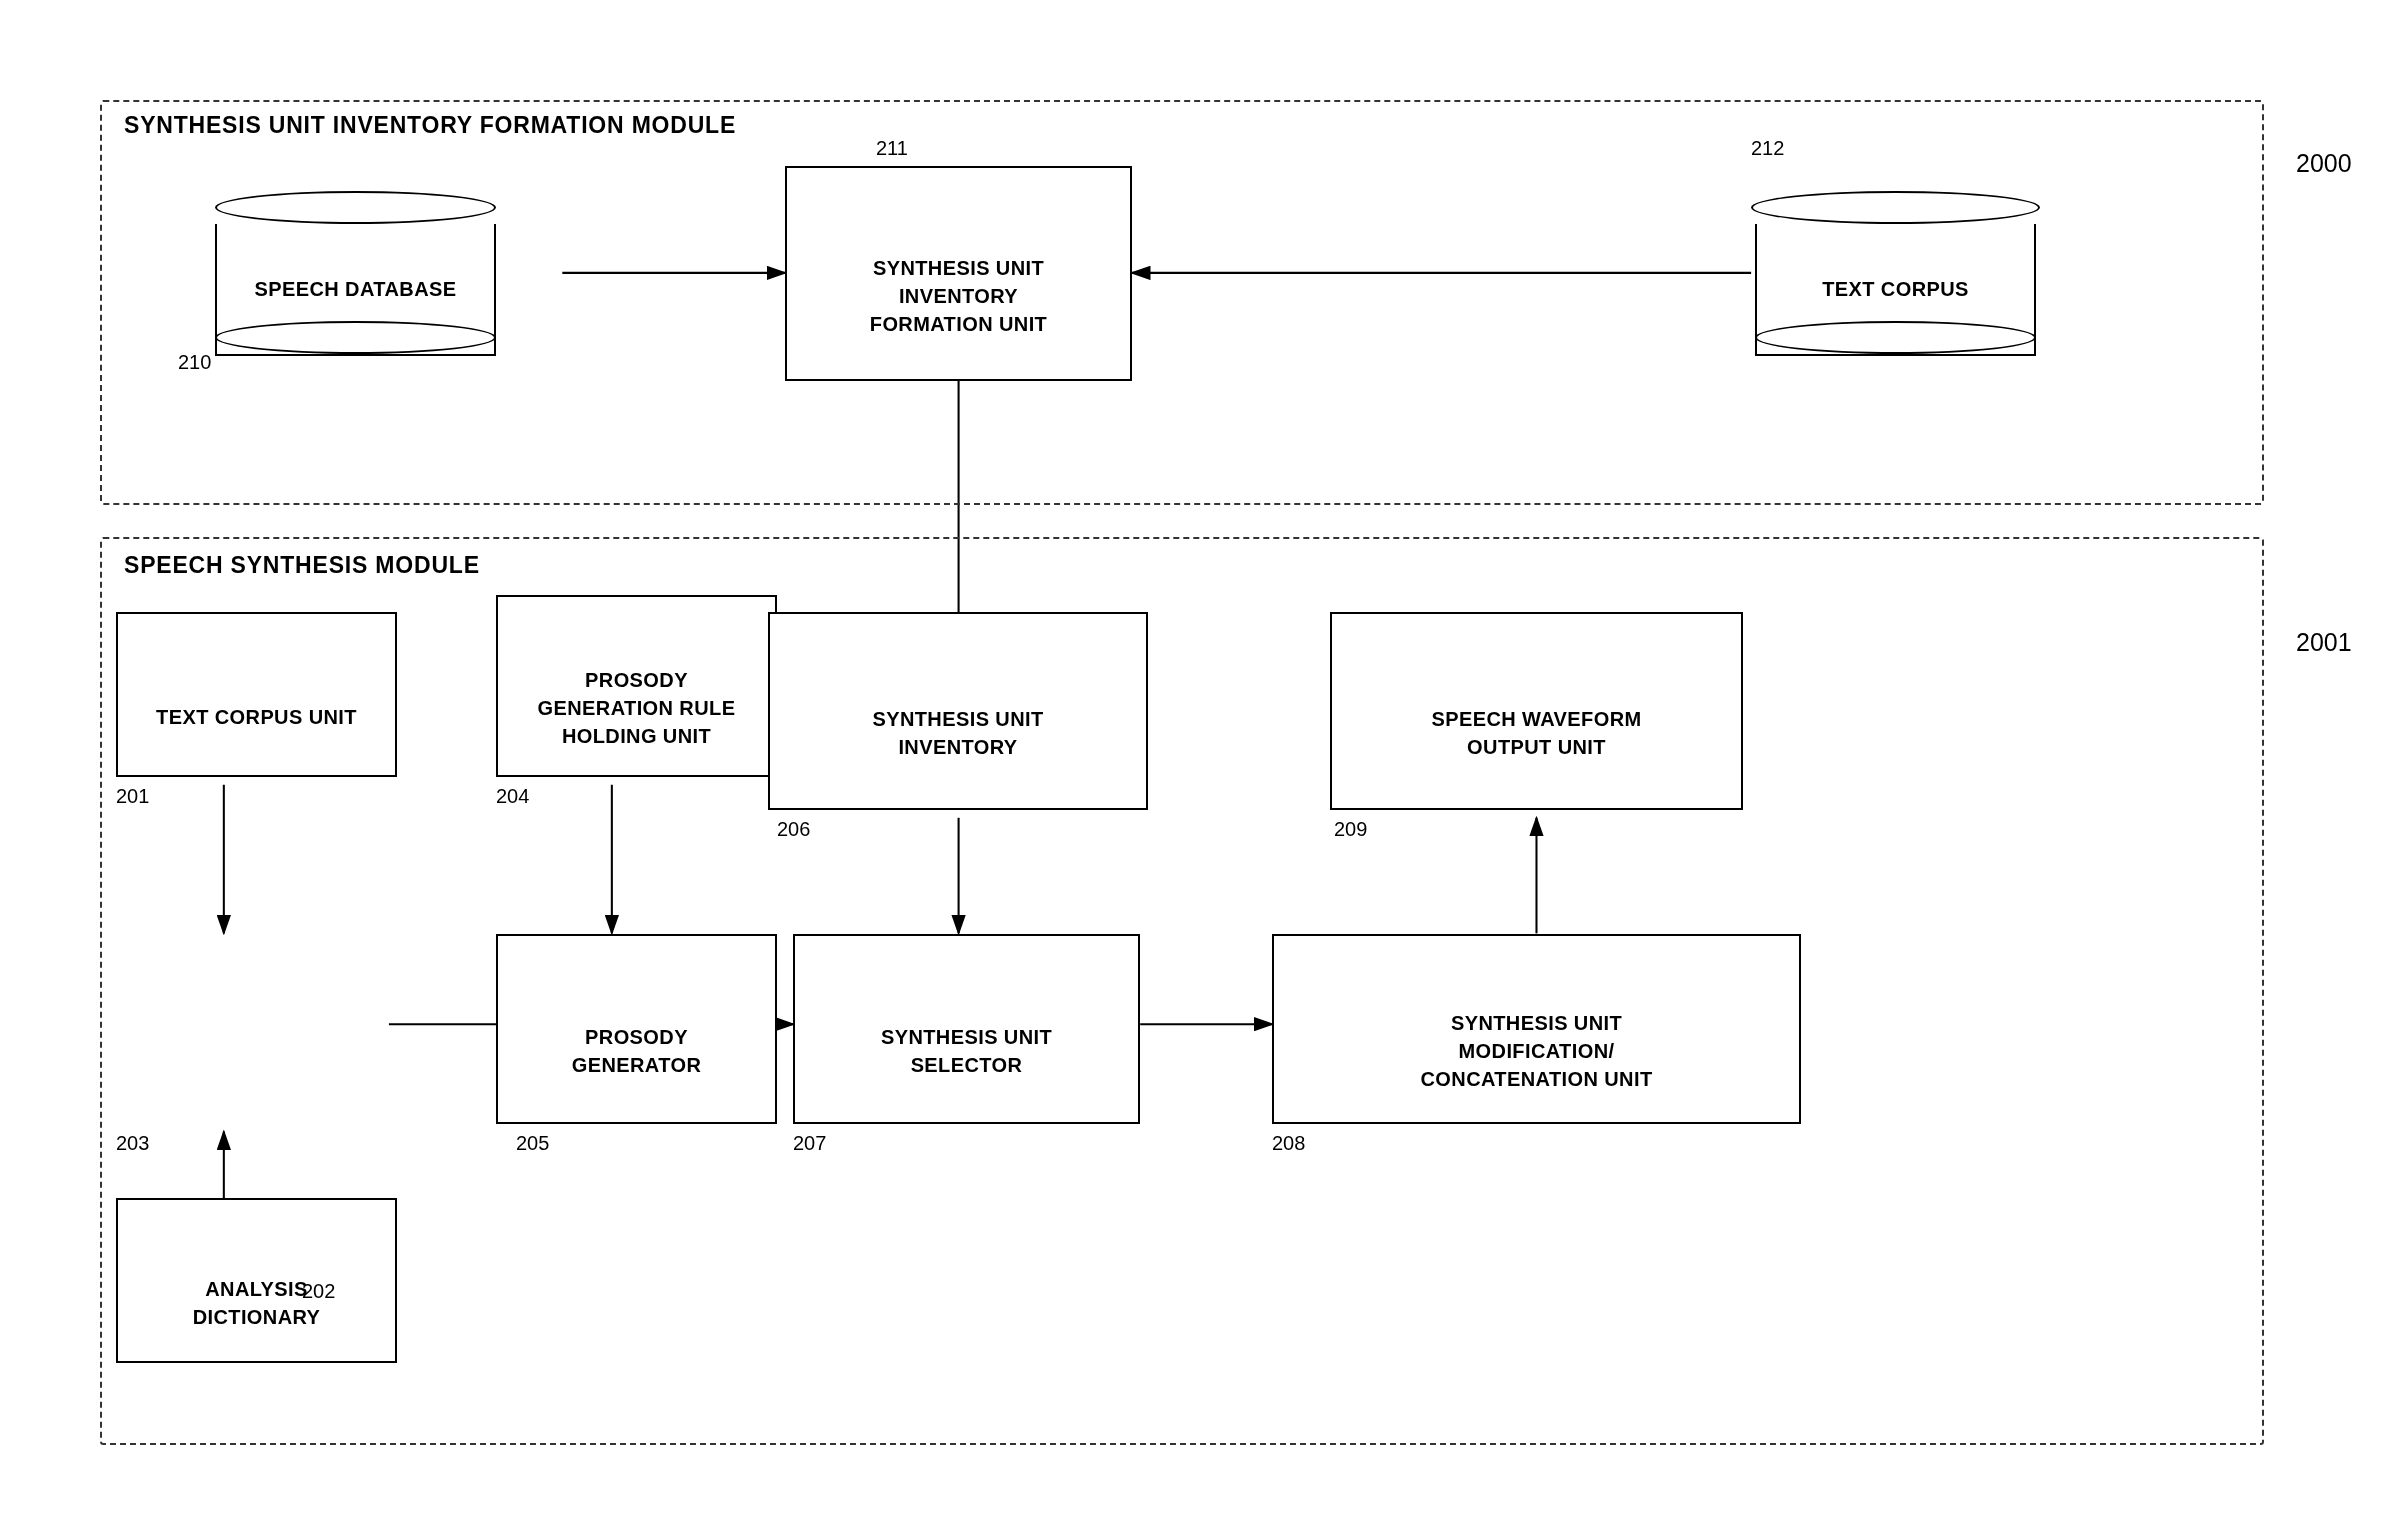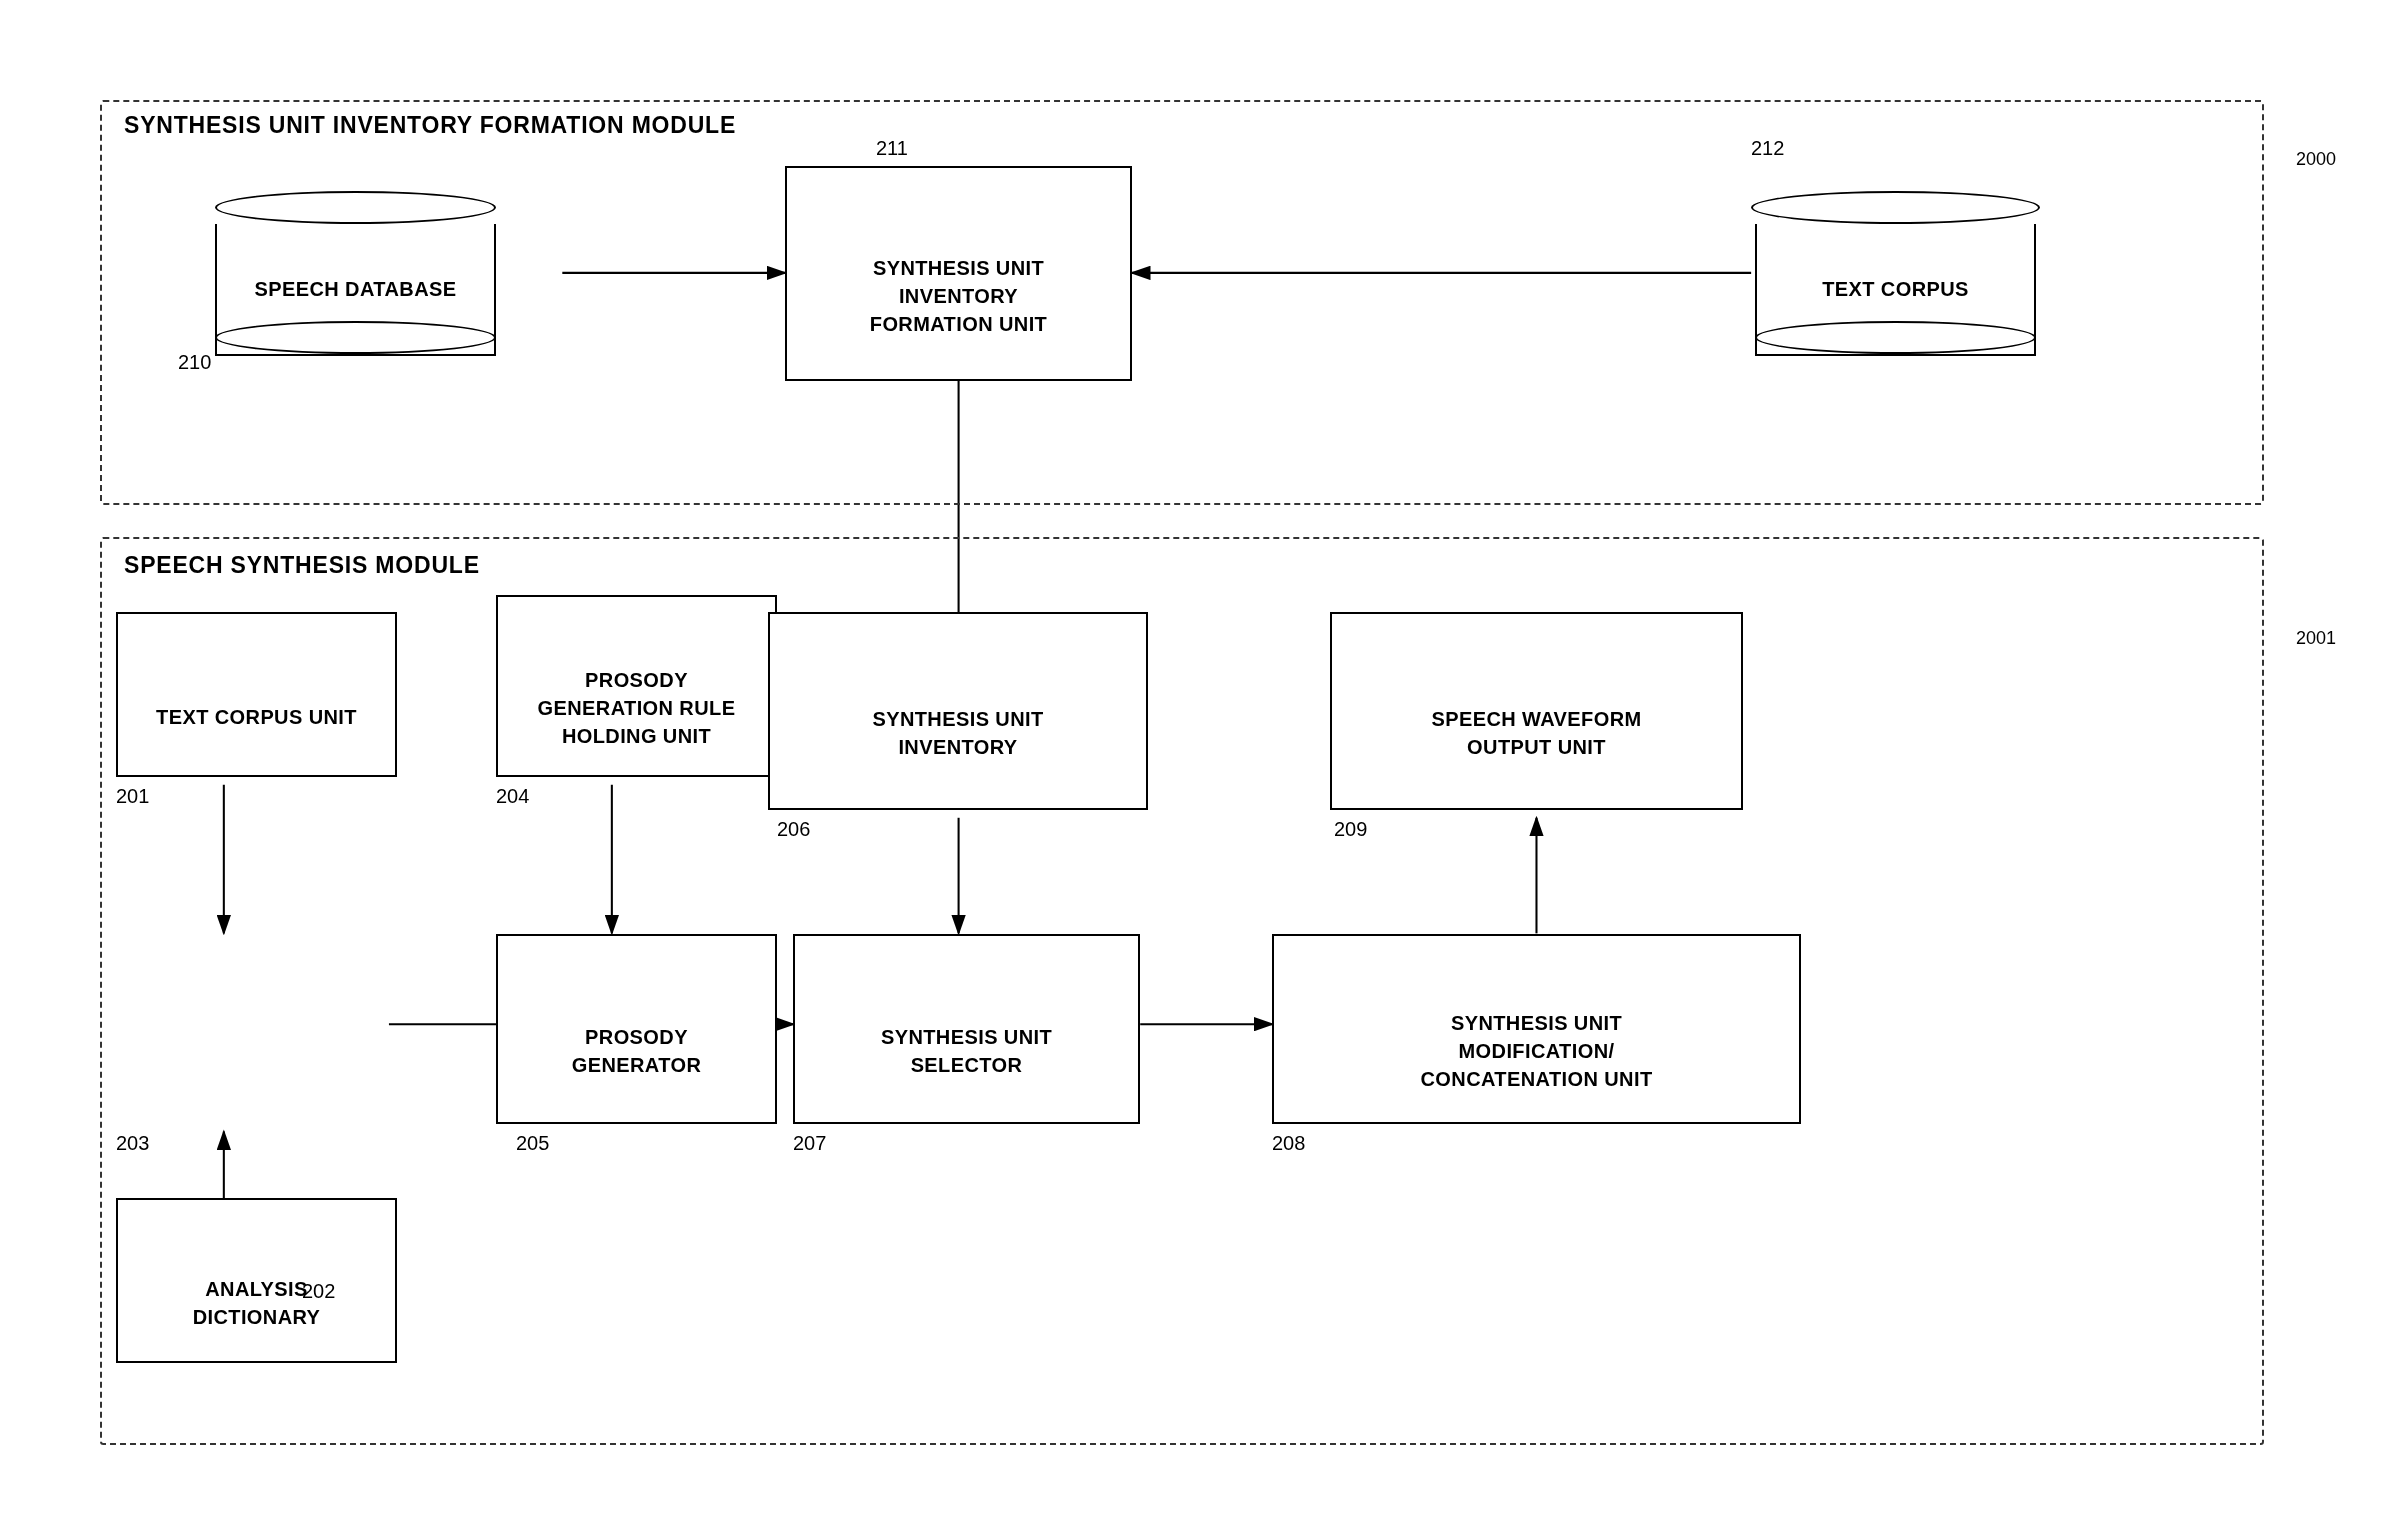--- a/index.html
+++ b/index.html
@@ -30,21 +30,21 @@
     .module-label {
       position: absolute;
       font-size: 23px;
       font-weight: bold;
       letter-spacing: 0.8px;
       color: #000;
     }
 
     .module-id {
       position: absolute;
-      font-size: 18px;
+      font-size: 25px;
       color: #000;
     }
 
     
     .unit-box {
       position: absolute;
       border: 2.1px solid #000;
       background: #fff;
       display: flex;
       align-items: center;

